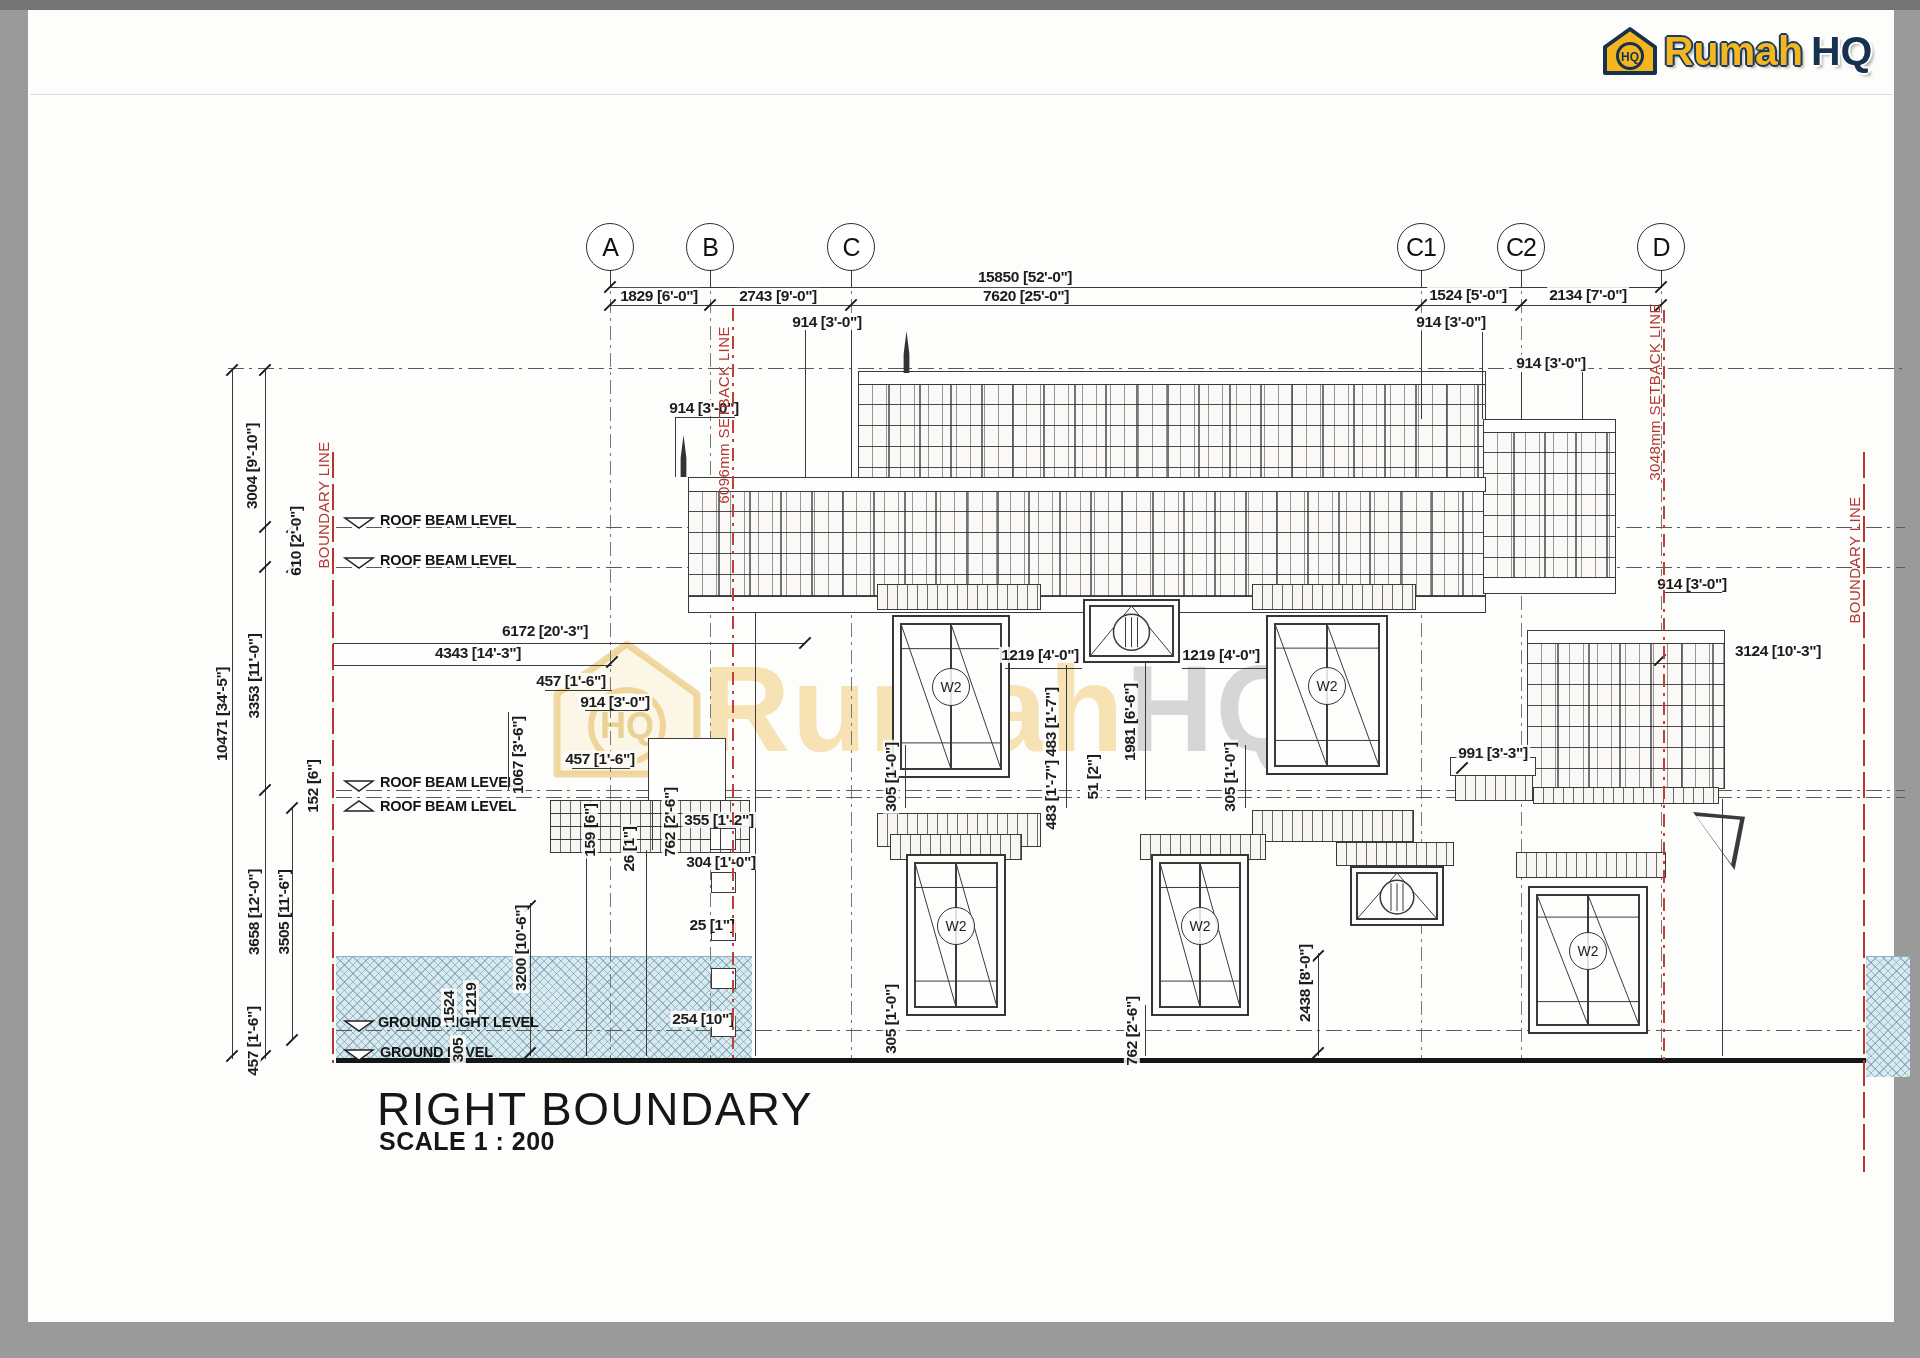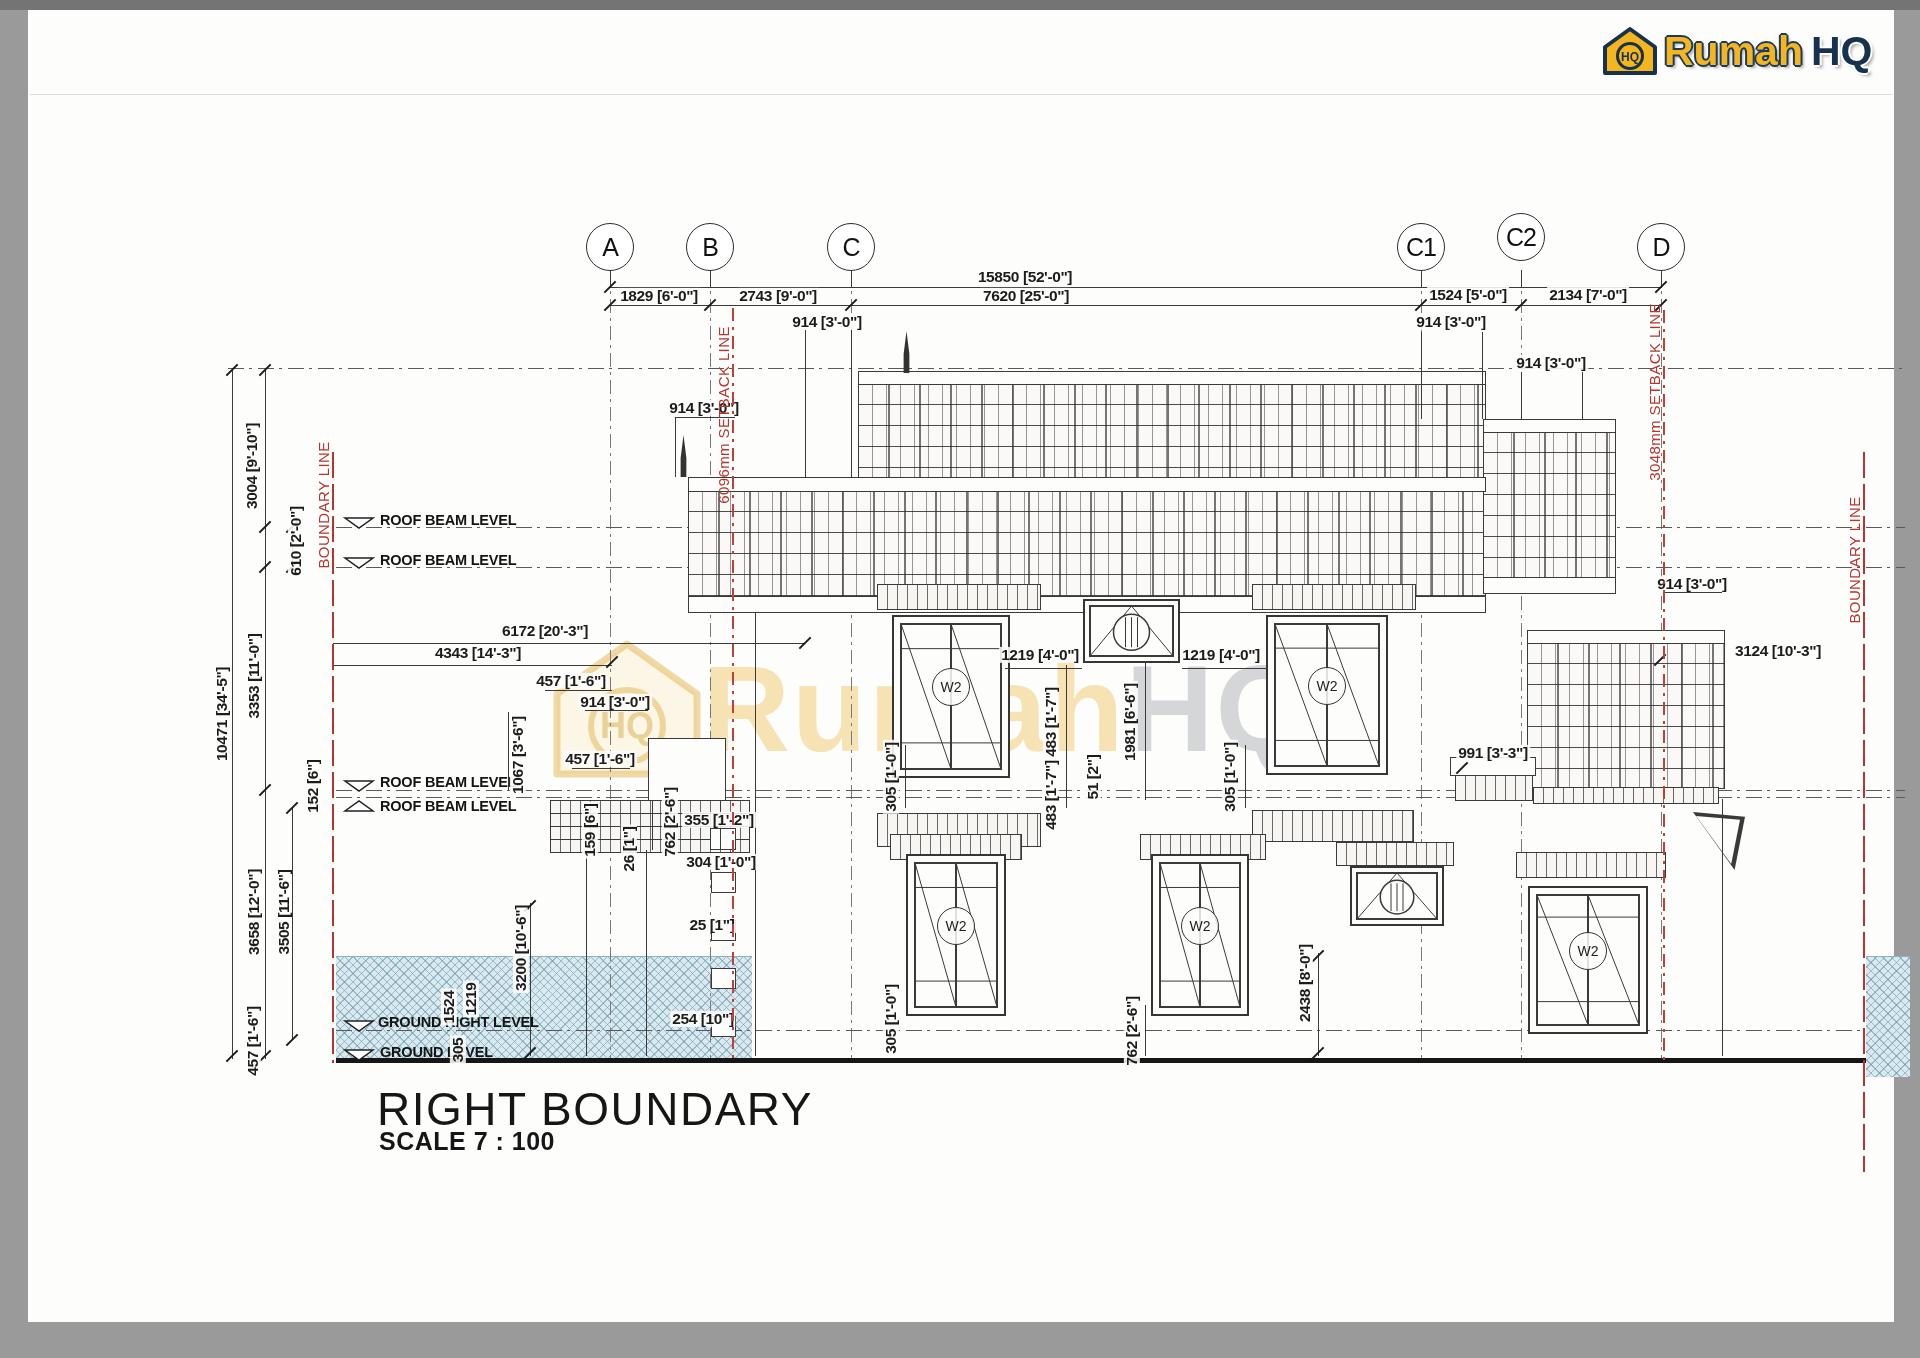--- a/index.html
+++ b/index.html
@@ -303,21 +303,21 @@
         <polygon points="1,1 29,1 15,11" fill="#fff" stroke="#222" stroke-width="1.5"></polygon>
       </svg></div>
     <div class="bubble" style="left: 610px; top: 247px;">A</div>
     <div class="vl" style="left: 610px; top: 270px; width: 1px; height: 18px;"></div>
     <div class="bubble" style="left: 710px; top: 247px;">B</div>
     <div class="vl" style="left: 710px; top: 270px; width: 1px; height: 18px;"></div>
     <div class="bubble" style="left: 851px; top: 247px;">C</div>
     <div class="vl" style="left: 851px; top: 270px; width: 1px; height: 18px;"></div>
     <div class="bubble" style="left: 1421px; top: 247px;">C1</div>
     <div class="vl" style="left: 1421px; top: 270px; width: 1px; height: 18px;"></div>
-    <div class="bubble" style="left: 1521px; top: 237px; text-align: right;">C2</div>
+    <div class="bubble" style="left: 1521px; top: 247px; text-align: right;">C2</div>
     <div class="vl" style="left: 1521px; top: 270px; width: 1px; height: 18px;"></div>
     <div class="bubble" style="left: 1661px; top: 247px;">D</div>
     <div class="vl" style="left: 1661px; top: 270px; width: 1px; height: 18px;"></div>
     <div class="red-line red-solid" style="left: 332px; top: 452px; width: 2px; height: 611px;"></div>
     <div class="red-label" style="left: 323px; top: 505px;">BOUNDARY LINE</div>
     <div class="red-line red-dash" style="left: 732px; top: 308px; width: 2px; height: 755px;"></div>
     <div class="red-label" style="left: 723px; top: 415px;">6096mm SETBACK LINE</div>
     <div class="red-line red-dash" style="left: 1663px; top: 310px; width: 2px; height: 753px;"></div>
     <div class="red-label" style="left: 1654px; top: 392px;">3048mm SETBACK LINE</div>
     <div class="red-line red-solid" style="left: 1863px; top: 452px; width: 2px; height: 720px;"></div>
@@ -377,13 +377,13 @@
   <svg width="56" height="50" viewBox="0 0 56 50">
     <polygon points="28,3 53,21 53,47 3,47 3,21" fill="#f4b51f" stroke="#17324e" stroke-width="4" stroke-linejoin="round"></polygon>
     <circle cx="28" cy="30" r="12.5" fill="none" stroke="#17324e" stroke-width="3"></circle>
     <text x="28" y="35" text-anchor="middle" font-family="Liberation Sans, sans-serif" font-size="12" font-weight="800" fill="#17324e">HQ</text>
   </svg>
   <span id="logo-word1">Rumah</span>
     <span id="logo-word2">HQ</span>
 </div>
 
 <div id="title">RIGHT BOUNDARY</div>
-<div id="scale">SCALE 7 : 100</div>
+<div id="scale">SCALE 1 : 200</div>
 
 </body></html>

